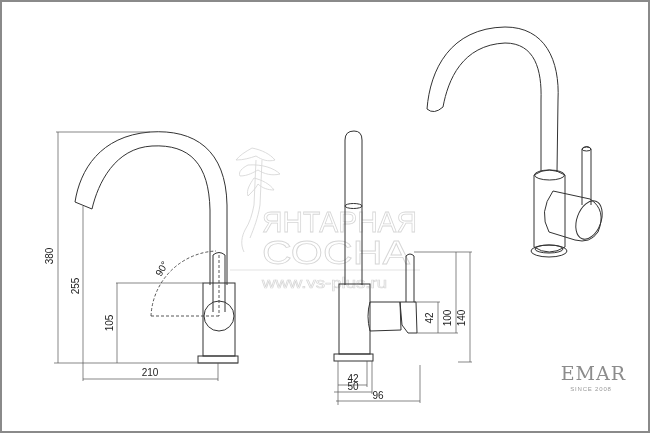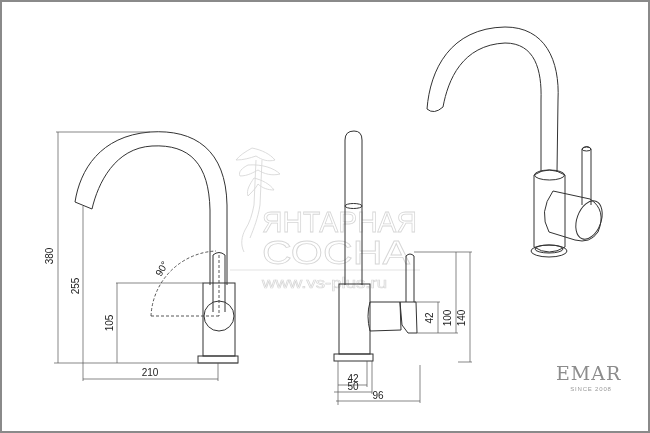--- a/index.html
+++ b/index.html
@@ -11,21 +11,21 @@
       box-sizing: border-box; width: 650px; height: 433px;
     }
     svg { position: absolute; left: 0; top: 0; }
     .ln { fill: none; stroke: #333; stroke-width: 1; }
     .dim { fill: none; stroke: #555; stroke-width: 0.7; }
     .dash { fill: none; stroke: #444; stroke-width: 0.9; stroke-dasharray: 3 2; }
     .dimtxt { font-family: "Liberation Sans", sans-serif; font-size: 10px; fill: #222; }
     .wm { font-family: "Liberation Sans", sans-serif; fill: none; stroke: #d6d6d6; stroke-width: 0.8; }
     .wm-url { font-family: "Liberation Sans", sans-serif; font-size: 15px; fill: none; stroke: #d8d8d8; stroke-width: 0.7; }
     .brand {
-      position: absolute; left: 556px; top: 362px; width: 70px; text-align: left;
+      position: absolute; left: 556px; top: 362px; width: 70px; text-align: right;
       font-family: "DejaVu Serif", serif; font-size: 19px; letter-spacing: 1px;
       color: #8c8c8c;
     }
     .brand-sub {
       position: absolute; left: 556px; top: 386px; width: 70px; text-align: center;
       font-family: "Liberation Sans", sans-serif; font-size: 6px; letter-spacing: 0.8px;
       color: #999;
     }
   </style>
 </head>

